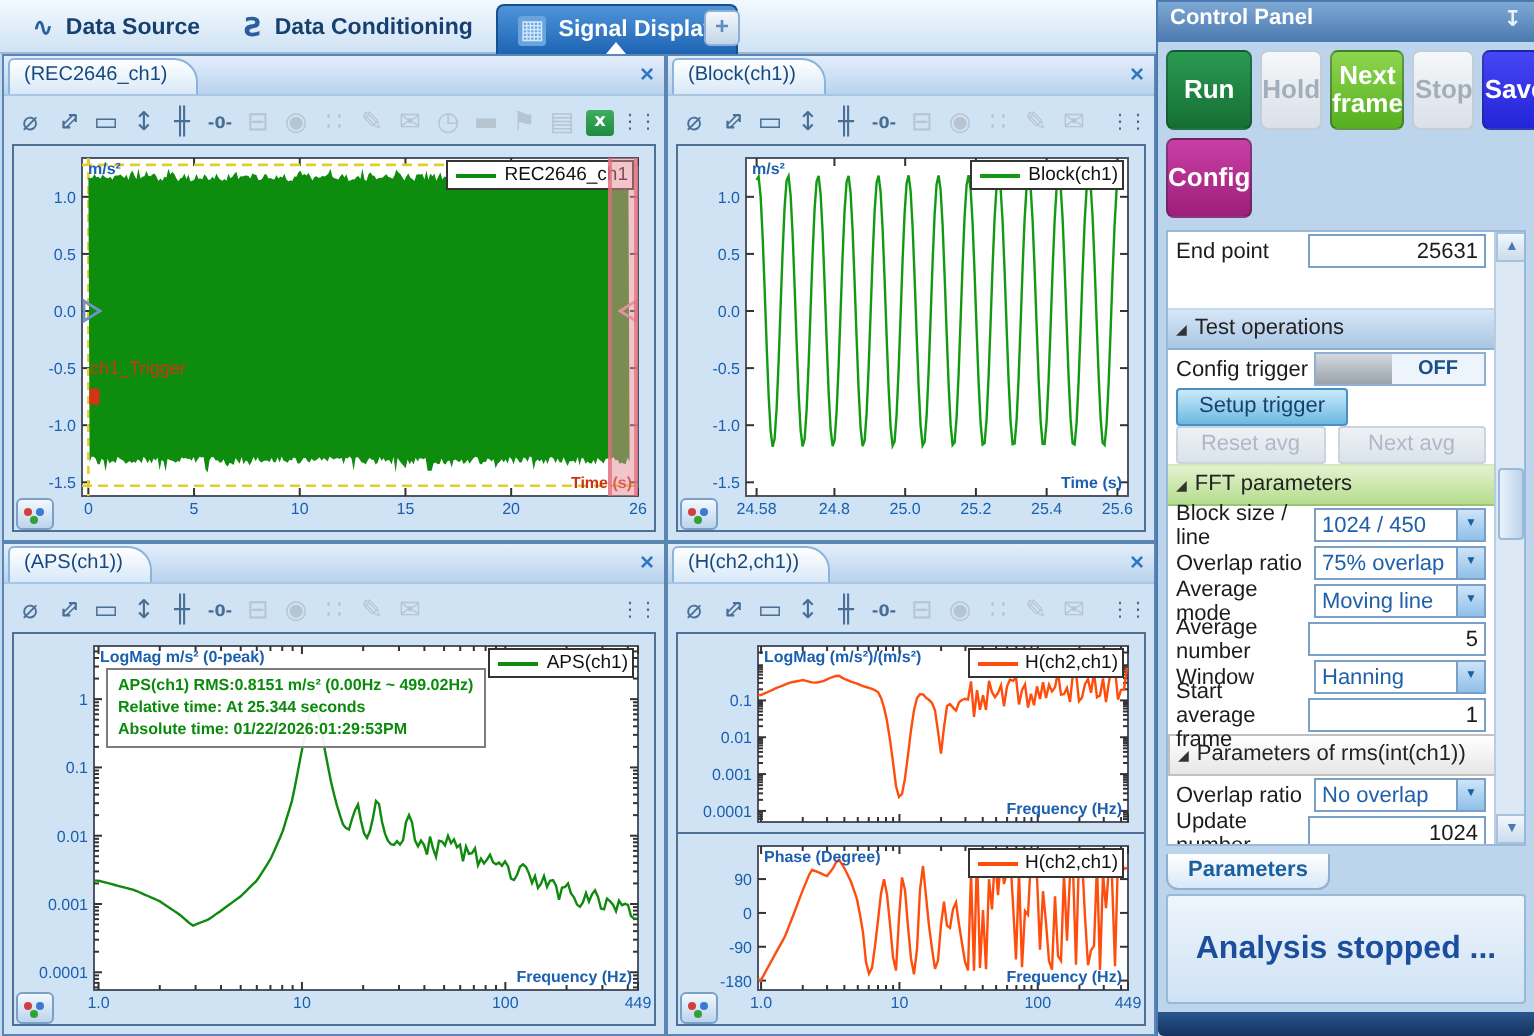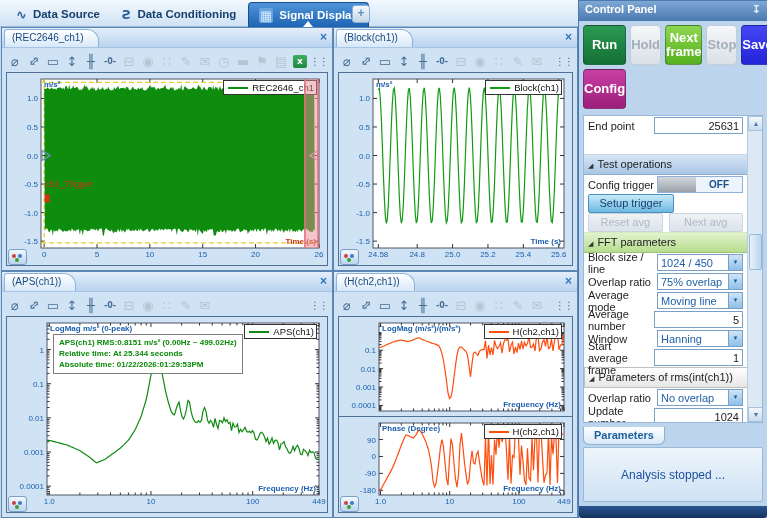--- a/index.html
+++ b/index.html
@@ -91,21 +91,21 @@
   #cp-scroll{position:absolute;right:0;top:0;bottom:0;width:14px;background:#dce8f4;border-left:1px solid #b8cce2;}
   .sarrow{position:absolute;left:0;width:14px;height:13px;text-align:center;font-size:7px;color:#4a7ab0;
       background:linear-gradient(#f2f7fc,#cadcee);border:1px solid #a8c2dc;line-height:13px;}
   #sthumb{position:absolute;left:1px;top:118px;width:11px;height:34px;border:1px solid #9ab8d8;border-radius:2px;
       background:linear-gradient(90deg,#e8f2fc,#bcd4ec);}
   #cp-tabrow{height:20px;padding-left:4px;}
   #cp-tab{display:inline-block;padding:2px 10px 3px 10px;background:linear-gradient(#ffffff,#d8e8f8);
       border:1px solid #8fb0d4;border-top:none;border-radius:0 0 6px 6px;color:#1a5f9e;font-weight:bold;font-size:11px;}
   #cp-status{flex:1;margin:2px 4px 4px 4px;border:1px solid #9ab8d8;border-radius:2px;
       background:linear-gradient(#eef5fc,#cfe2f4);display:flex;align-items:center;justify-content:center;}
-  #cp-status span{font-size:12px;font-weight:normal;color:#1b4f9e;}
+  #cp-status span{font-size:16px;font-weight:bold;color:#1b4f9e;}
   #cp-strip{height:12px;background:linear-gradient(#2a5690,#16325e);border-radius:0 0 3px 3px;}
 </style>
 </head>
 <body>
 
 <div id="app">
 
   <div id="tabbar">
     <div class="ttab" style="left:6px;">
       <span class="ticn">∿</span>

